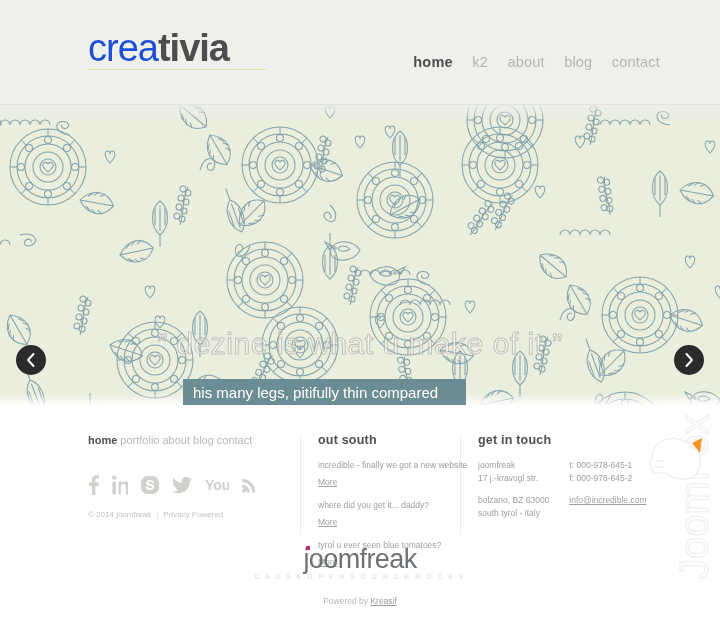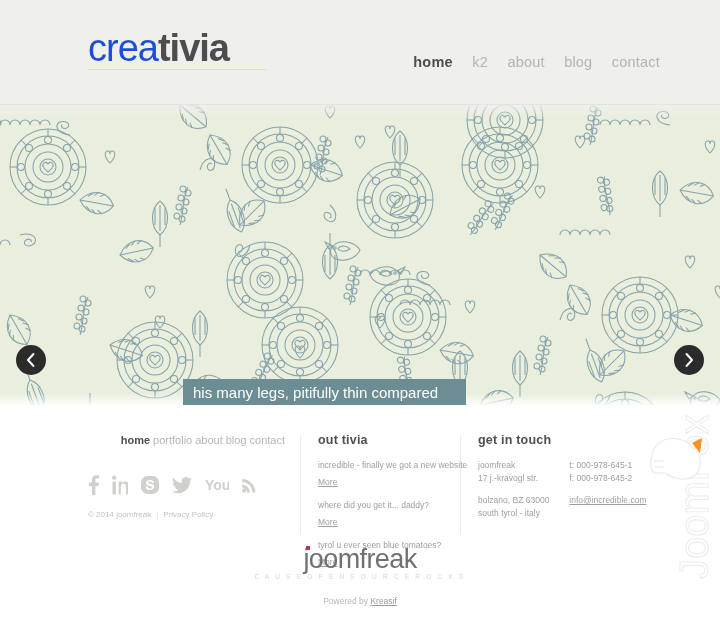--- a/index.html
+++ b/index.html
@@ -99,21 +99,21 @@
   .divider{
     position:absolute;top:2px;width:1px;height:100px;background:#ededed;
   }
   .divider.d1{left:300px;}
   .divider.d2{left:460px;}
 
   .col h3{
     margin:0 0 12px 0;font-size:12.5px;color:#4d4f50;font-weight:bold;
     letter-spacing:.2px;
   }
-  .foot-nav{font-size:11px;color:#b6b8b4;line-height:14px;white-space:nowrap;text-align:right;}
+  .foot-nav{font-size:11px;color:#b6b8b4;line-height:14px;white-space:nowrap;}
   .foot-nav a{color:#b6b8b4;text-decoration:none;margin-right:3px;}
   .foot-nav a.bold{color:#4d4f50;font-weight:bold;}
 
   .socials{margin-top:28px;display:flex;align-items:center;gap:13px;}
   .socials span{color:#cfd1cd;display:inline-block;line-height:1;}
   .socials svg{display:block;fill:#cfd1cd;}
 
   .copy{margin-top:15px;font-size:8px;color:#c2c4c0;white-space:nowrap;}
   .copy .sep{display:inline-block;margin:0 5px;color:#dcdedb;}
   .copy a{color:#c2c4c0;text-decoration:none;}
@@ -311,20 +311,21 @@
           <use href="#tile" transform="translate(360,150) scale(1,1)"></use>
           <use href="#tile" transform="translate(-200,180)"></use>
           <use href="#tile" transform="translate(240,-160)"></use>
         </g>
       </svg>
     </div>
 
     <div class="hero-fade-top"></div>
     <div class="hero-fade-bottom"></div>
 
+    <div class="hero-headline">” dezine is what u make of it ”</div>
 
     <div class="caption">
       <p>his many legs, pitifully thin compared</p>
 
     </div>
 
     <div class="arrow left">
       <svg viewBox="0 0 30 30" xmlns="http://www.w3.org/2000/svg">
         <path d="M17.5 9 L12 15 L17.5 21" stroke="#ffffff" stroke-width="2" fill="none" stroke-linecap="round" stroke-linejoin="round"></path>
       </svg>
@@ -394,26 +395,26 @@
           <span>
             <svg width="15" height="16" viewBox="0 0 15 16" xmlns="http://www.w3.org/2000/svg">
               <circle cx="2.2" cy="13.4" r="2.1"></circle>
               <path d="M0.2 7.6a8 8 0 0 1 7.7 7.8h-2.8A5.2 5.2 0 0 0 0.2 10.4z"></path>
               <path d="M0.2 2.1a13.4 13.4 0 0 1 13.1 13.3h-2.8A10.6 10.6 0 0 0 0.2 4.9z"></path>
             </svg>
           </span>
         </div>
 
         <div class="copy">
-          <span>© 2014 joomfreak</span><span class="sep">|</span><a href="#">Privacy Policy</a>
+          <span>© 2014 joomfreak</span><span class="sep">|</span><a href="#">Privacy Powered</a>
         </div>
       </div>
 
       <div class="col col-blog">
-        <h3>out tivia</h3>
+        <h3>out south</h3>
         <div class="post">
           <div class="t">incredible - finally we got a new website</div>
           <a href="#" class="m">More</a>
         </div>
         <div class="post">
           <div class="t">where did you get it... daddy?</div>
           <a href="#" class="m">More</a>
         </div>
         <div class="post">
           <div class="t">tyrol u ever seen blue tomatoes?</div>

